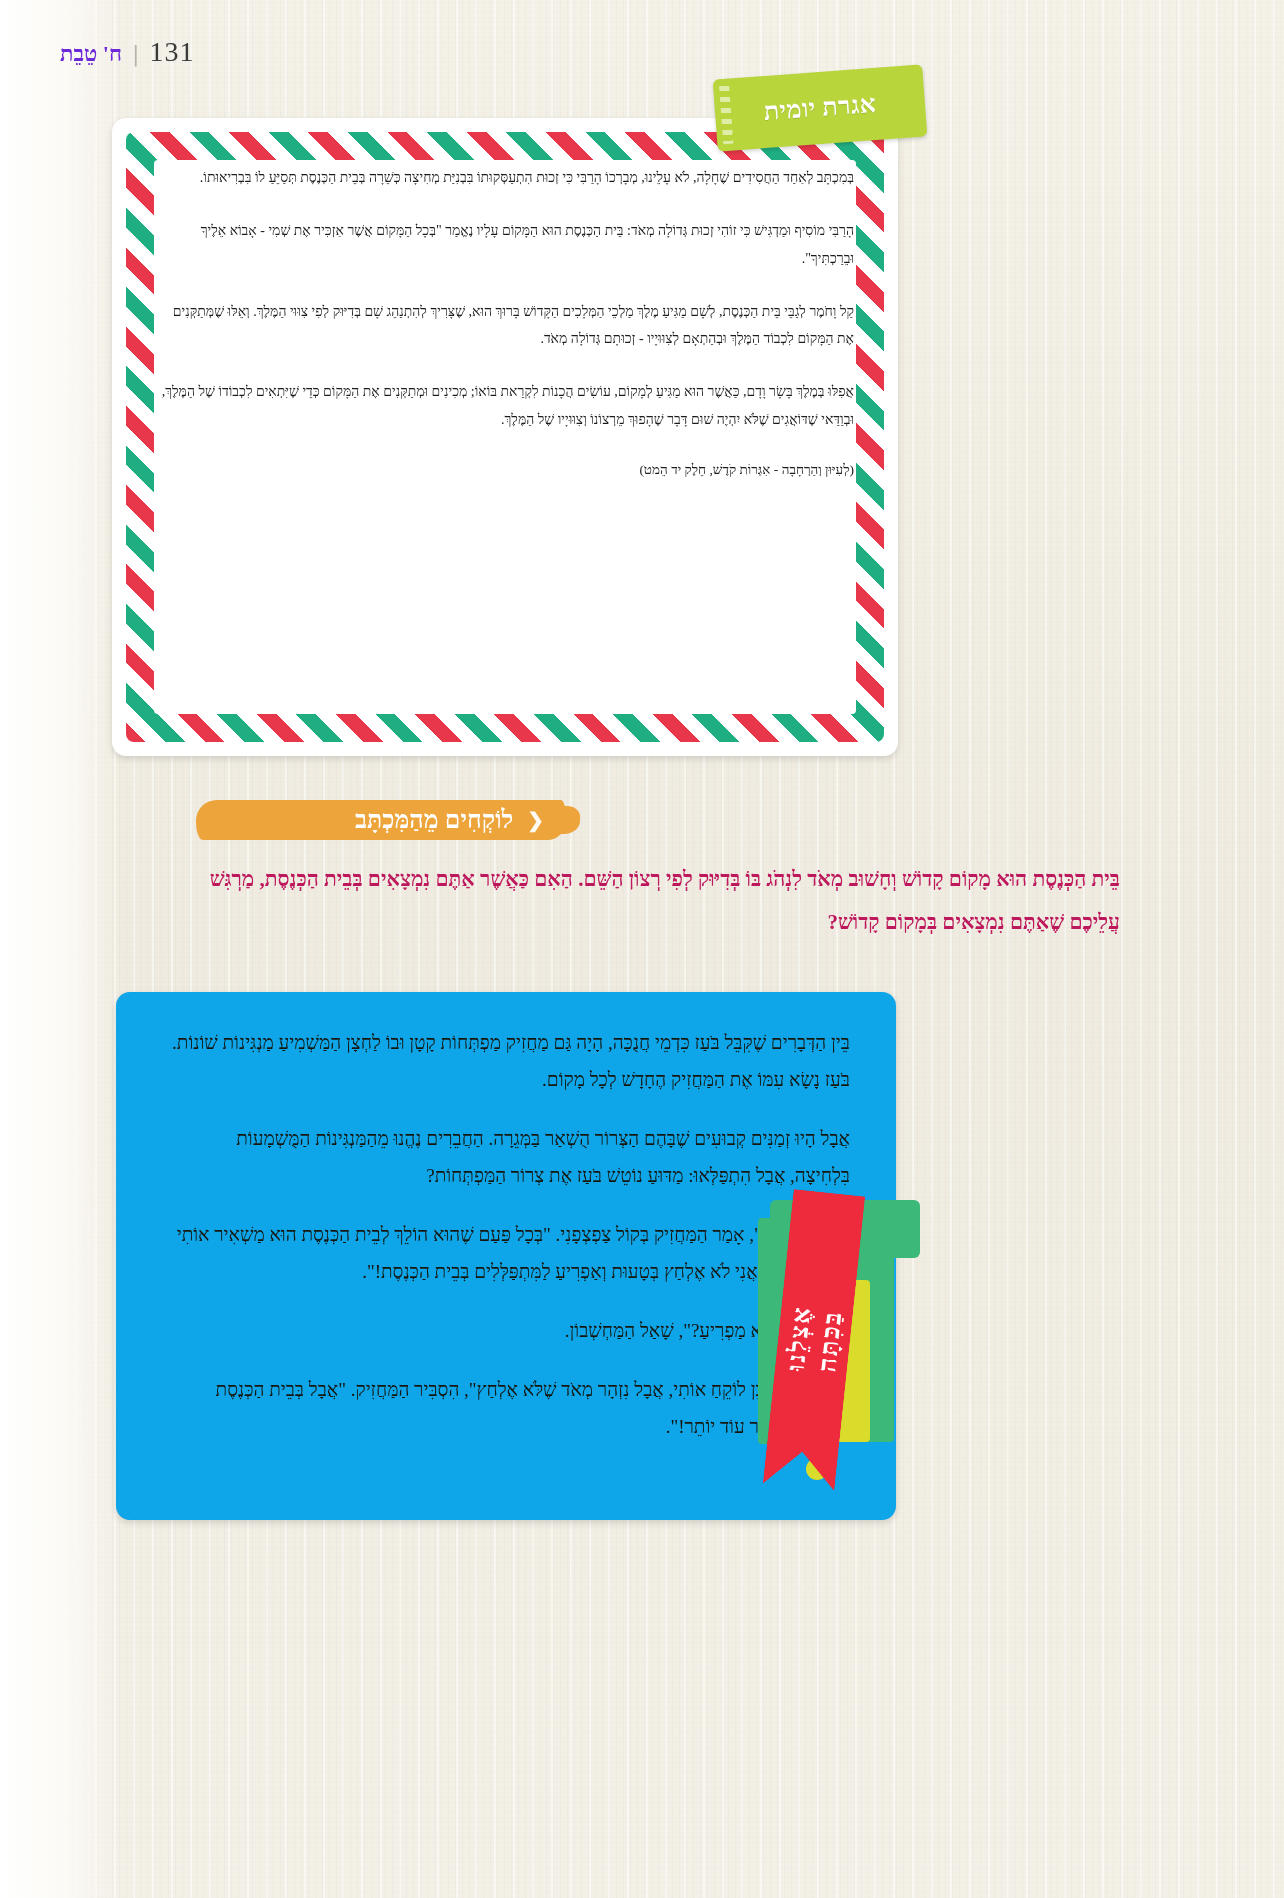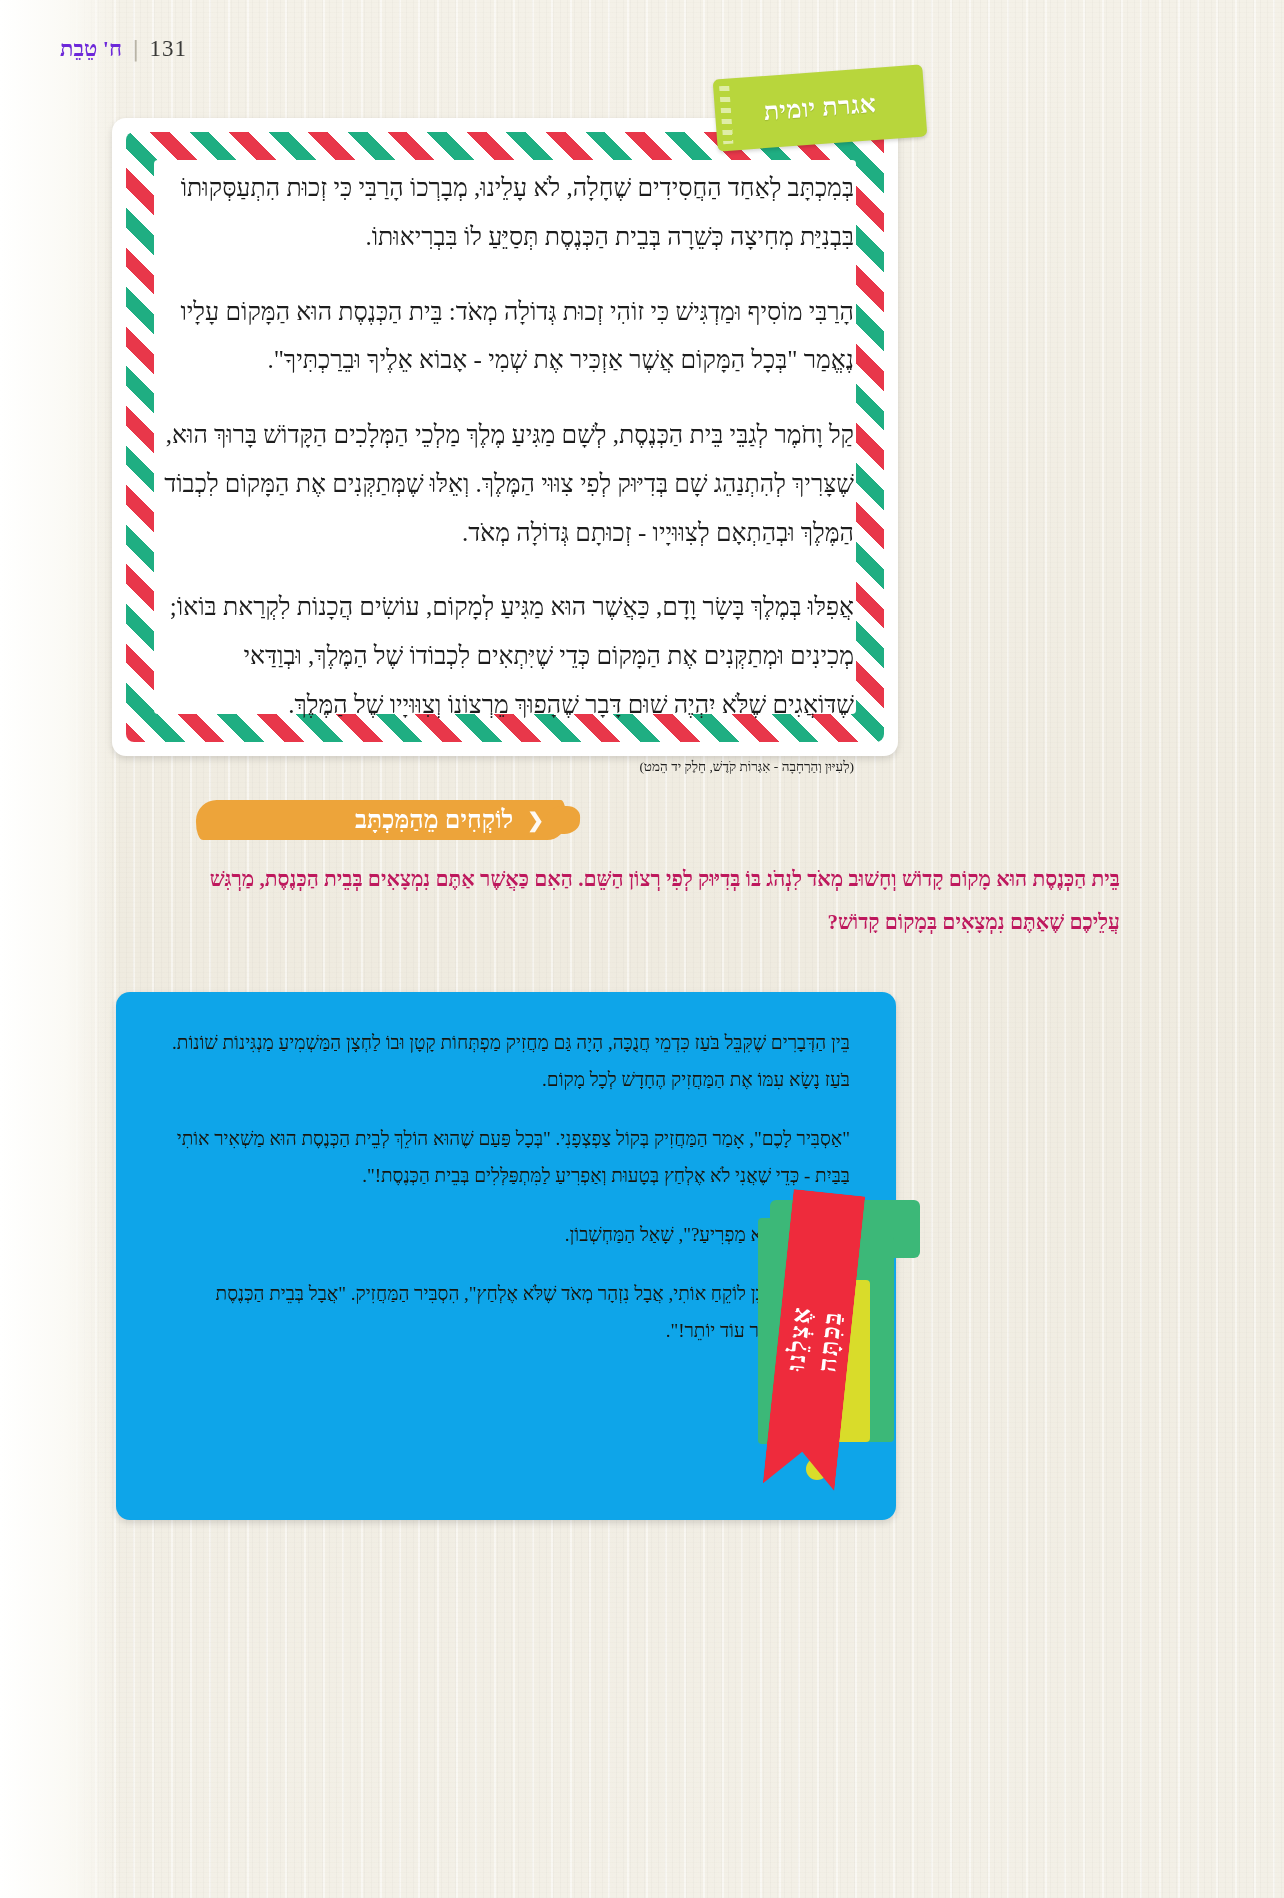--- a/index.html
+++ b/index.html
@@ -66,21 +66,21 @@
     position: absolute;
     left: 60px;
     top: 0;
     display: flex;
     align-items: baseline;
     direction: rtl;
     gap: 10px;
   }
   .folio-num {
     font-family: "Liberation Serif", serif;
-    font-size: 23px;
+    font-size: 28px;
     color: #3a3a38;
     letter-spacing: 1px;
   }
   .folio-sep {
     color: #b9b4a6;
     font-size: 22px;
   }
   .folio-date {
     font-family: "Liberation Serif", serif;
     font-size: 22px;
@@ -122,21 +122,21 @@
     position: absolute;
     top: 46px;
     right: 44px;
     left: 44px;
     direction: rtl;
     text-align: right;
   }
   .letter-body p {
     margin: 0 0 26px 0;
     font-family: "Liberation Serif", serif;
-    font-size: 25px;
+    font-size: 14px;
     line-height: 1.95;
     color: #1c1c1c;
   }
   .letter-source {
     margin-top: 10px !important;
     font-size: 13.5px !important;
     line-height: 1.6 !important;
     color: #3b3b3b;
   }
 
@@ -386,20 +386,21 @@
   </div>
 </div>
 
 <div class="takeaway">
   <p>בֵּית הַכְּנֶסֶת הוּא מָקוֹם קָדוֹשׁ וְחָשׁוּב מְאֹד לִנְהֹג בּוֹ בְּדִיּוּק לְפִי רְצוֹן הַשֵּׁם. הַאִם כַּאֲשֶׁר אַתֶּם נִמְצָאִים בְּבֵית הַכְּנֶסֶת, מַרְגִּשׁ עֲלֵיכֶם שֶׁאַתֶּם נִמְצָאִים בְּמָקוֹם קָדוֹשׁ?</p>
 </div>
 
 <div class="story-card">
   <div class="story-body">
     <p>בֵּין הַדְּבָרִים שֶׁקִּבֵּל בֹּעַז כִּדְמֵי חֲנֻכָּה, הָיָה גַּם מַחֲזִיק מַפְתְּחוֹת קָטָן וּבוֹ לַחְצָן הַמַּשְׁמִיעַ מַנְגִּינוֹת שׁוֹנוֹת. בֹּעַז נָשָׂא עִמּוֹ אֶת הַמַּחֲזִיק הֶחָדָשׁ לְכָל מָקוֹם.</p>
+    <p>אֲבָל הָיוּ זְמַנִּים קְבוּעִים שֶׁבָּהֶם הַצְּרוֹר הֻשְׁאַר בַּמְּגֵרָה. הַחֲבֵרִים נֶהֱנוּ מֵהַמַּנְגִּינוֹת הַמֻּשְׁמָעוֹת בִּלְחִיצָה, אֲבָל הִתְפַּלְּאוּ: מַדּוּעַ נוֹטֵשׁ בֹּעַז אֶת צְרוֹר הַמַּפְתְּחוֹת?</p>
     <p>"אַסְבִּיר לָכֶם", אָמַר הַמַּחֲזִיק בְּקוֹל צַפְצְפָנִי. "בְּכָל פַּעַם שֶׁהוּא הוֹלֵךְ לְבֵית הַכְּנֶסֶת הוּא מַשְׁאִיר אוֹתִי בַּבַּיִת - כְּדֵי שֶׁאֲנִי לֹא אֶלְחַץ בְּטָעוּת וְאַפְרִיעַ לַמִּתְפַּלְּלִים בְּבֵית הַכְּנֶסֶת!".</p>
     <p>"וּבַכִּתָּה זֶה לֹא מַפְרִיעַ?", שָׁאַל הַמַּחְשְׁבוֹן.</p>
     <p>"לַכִּתָּה הוּא כֵּן לוֹקֵחַ אוֹתִי, אֲבָל נִזְהָר מְאֹד שֶׁלֹּא אֶלְחַץ", הִסְבִּיר הַמַּחֲזִיק. "אֲבָל בְּבֵית הַכְּנֶסֶת צְרִיכִים לְהִזָּהֵר עוֹד יוֹתֵר!".</p>
   </div>
 </div>
 
 <div class="bookmark-graphic">
   <div class="bm-block bm-green-tall"></div>
   <div class="bm-block bm-green-short"></div>
   <div class="bm-block bm-yellow"></div>

